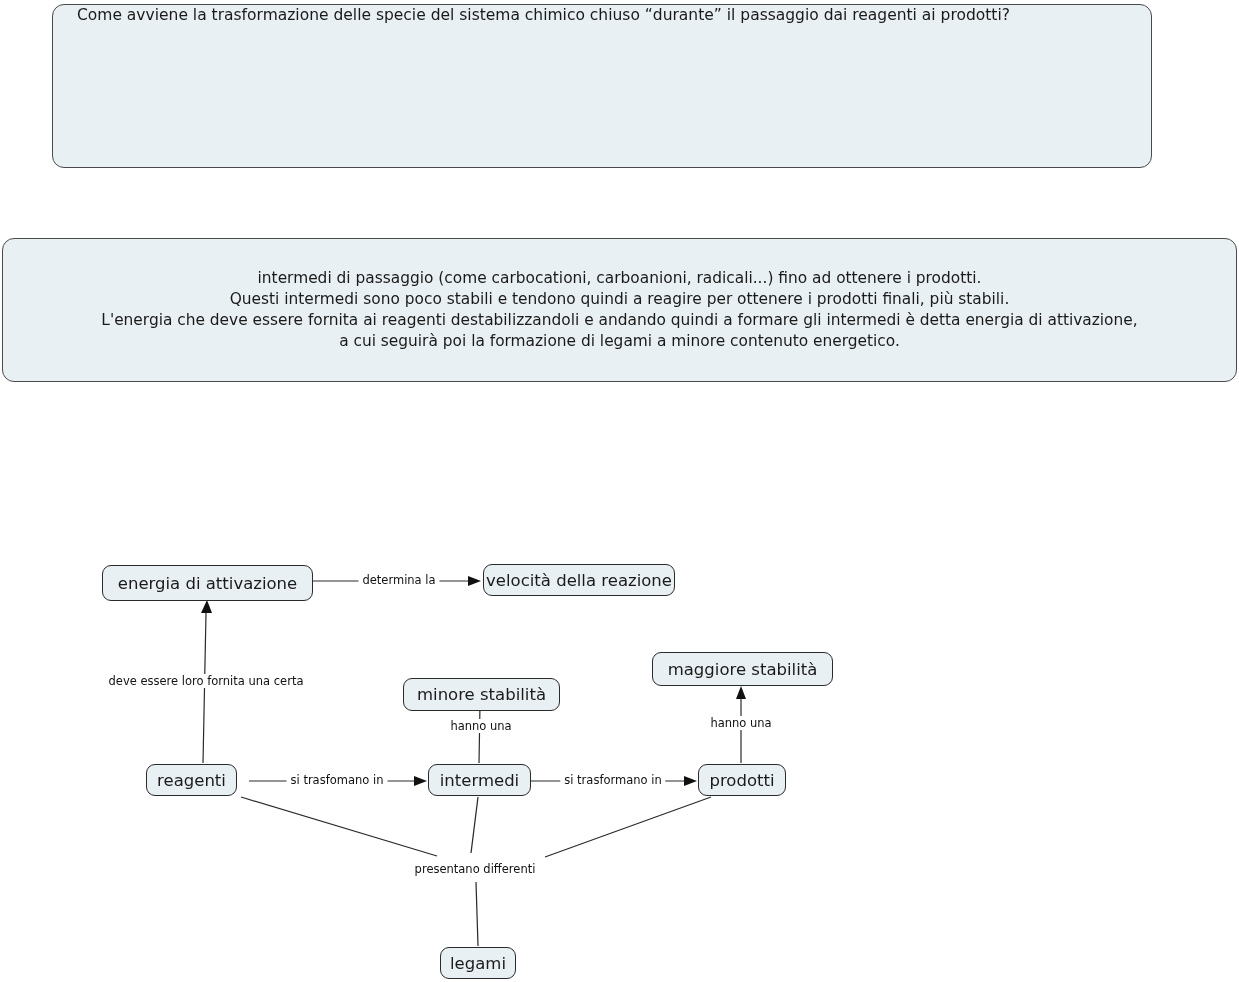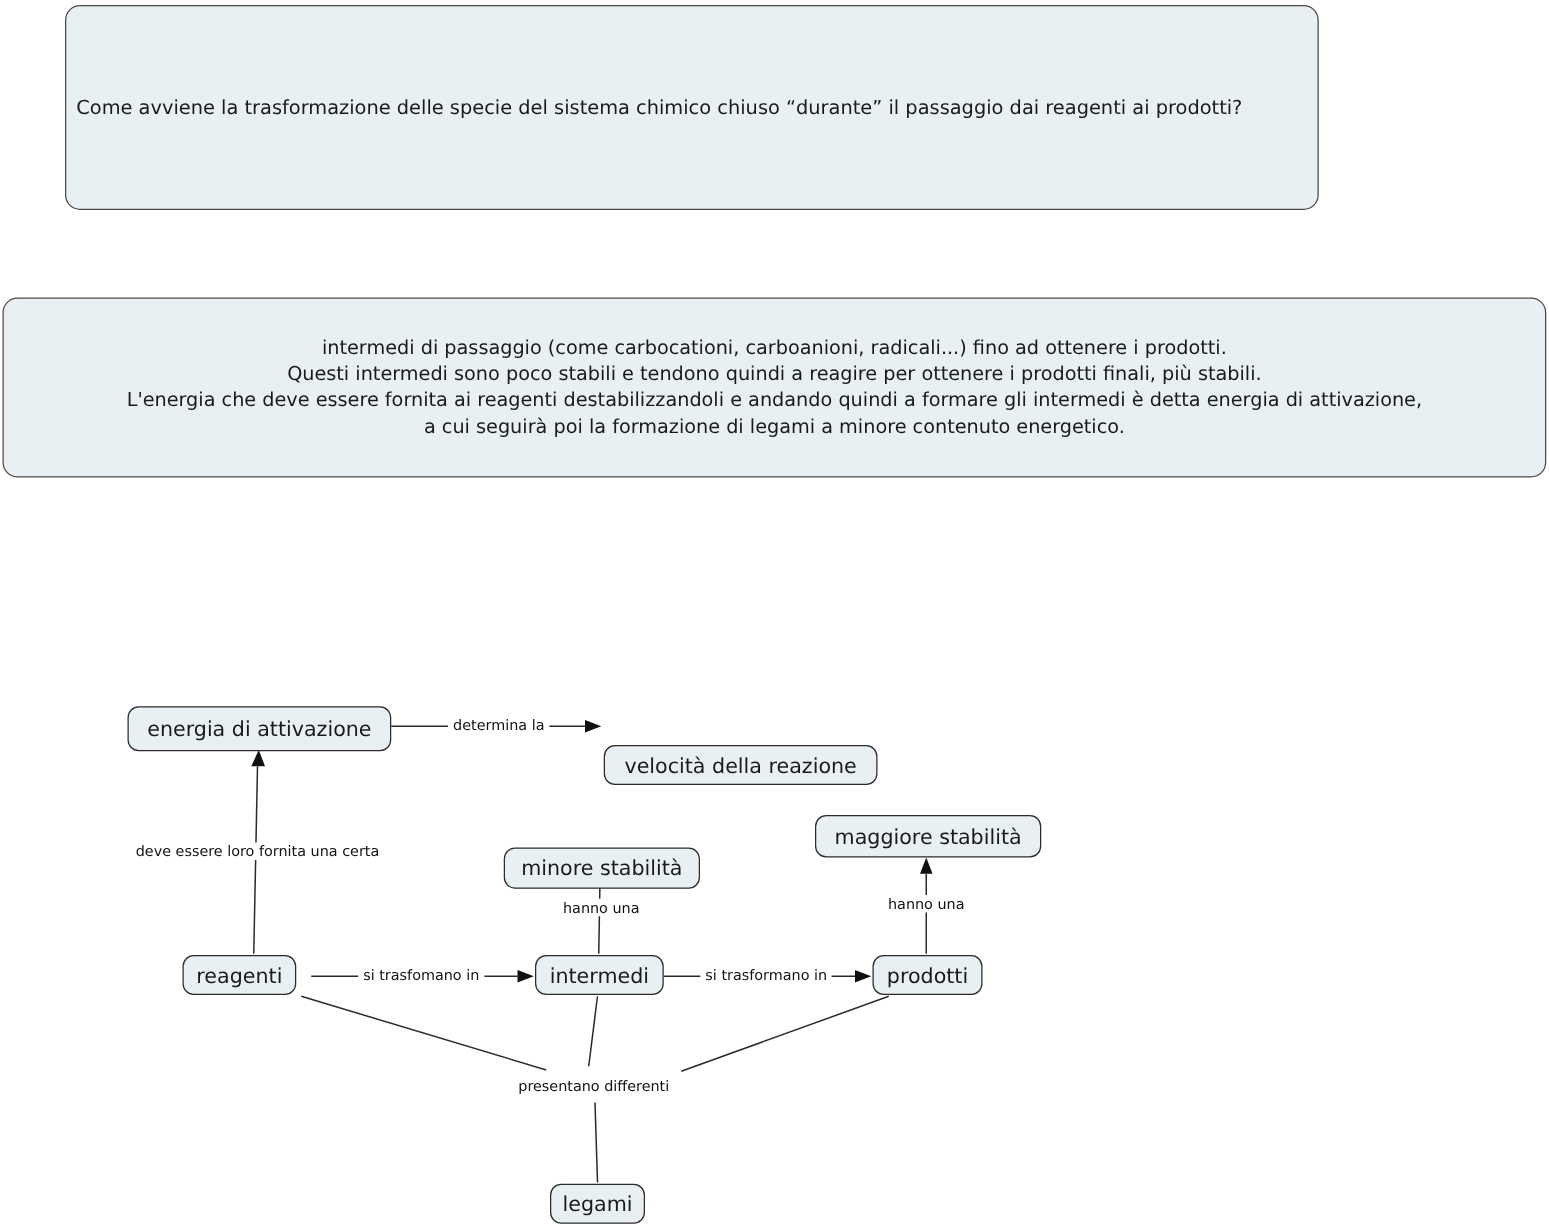--- a/index.html
+++ b/index.html
@@ -26,23 +26,23 @@
 
   
   .bigbox {
     position: absolute;
     background: var(--node-fill);
     border: 1px solid #4a4a4a;
     border-radius: 12px;
   }
   .question-box {
     left: 52px; top: 4px;
-    width: 1003px; height: 164px;
-    display: flex; align-items: center;
-    padding: 0 8px;
+    width: 1100px; height: 164px;
+    display: flex; 
+    padding: 0 24px;
   }
   .question-text {
     font-size: 15.5px;
     line-height: 1.3;
     white-space: nowrap;
   }
   .answer-box {
     left: 2px; top: 238px;
     width: 1235px; height: 144px;
     display: flex; flex-direction: column;
@@ -133,21 +133,21 @@
 
   <div class="edge-label" style="left:399px; top:580px;">determina la</div>
   <div class="edge-label" style="left:206px; top:681px;">deve essere loro fornita una certa</div>
   <div class="edge-label" style="left:337px; top:780px;">si trasfomano in</div>
   <div class="edge-label" style="left:613px; top:780px;">si trasformano in</div>
   <div class="edge-label" style="left:481px; top:726px;">hanno una</div>
   <div class="edge-label" style="left:741px; top:723px;">hanno una</div>
   <div class="edge-label" style="left:475px; top:869px;">presentano differenti</div>
 
   <div class="node" style="left:102px; top:565px; width:211px; height:36px;">energia di attivazione</div>
-  <div class="node" style="left:483px; top:564px; width:219px; height:32px;margin-top:32px;">velocità della reazione</div>
+  <div class="node" style="left:483px; top:564px; width:192px; height:32px;">velocità della reazione</div>
   <div class="node" style="left:403px; top:678px; width:157px; height:33px;">minore stabilità</div>
   <div class="node" style="left:652px; top:652px; width:181px; height:34px;">maggiore stabilità</div>
   <div class="node" style="left:146px; top:764px; width:91px; height:32px;">reagenti</div>
   <div class="node" style="left:428px; top:764px; width:103px; height:32px;">intermedi</div>
   <div class="node" style="left:698px; top:764px; width:88px; height:32px;">prodotti</div>
   <div class="node" style="left:440px; top:947px; width:76px; height:32px;">legami</div>
 
 </div>
 
 </body></html>

